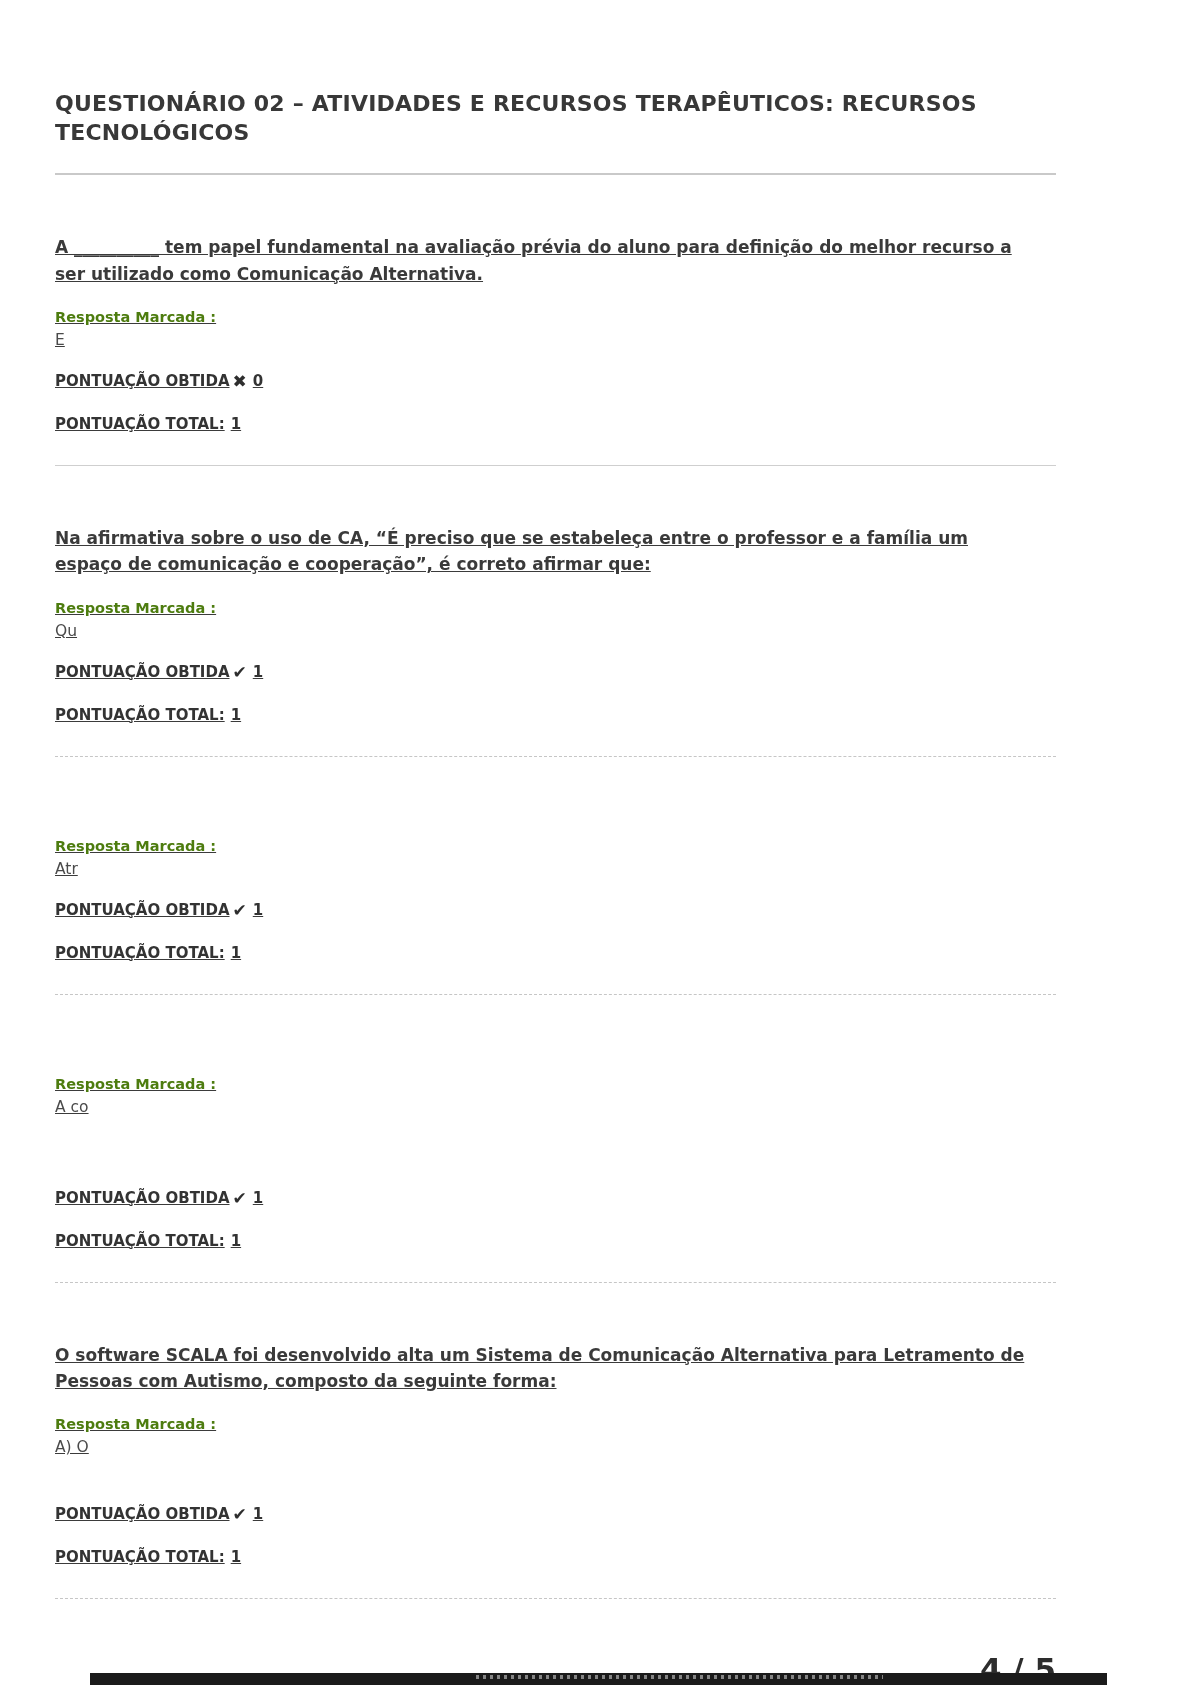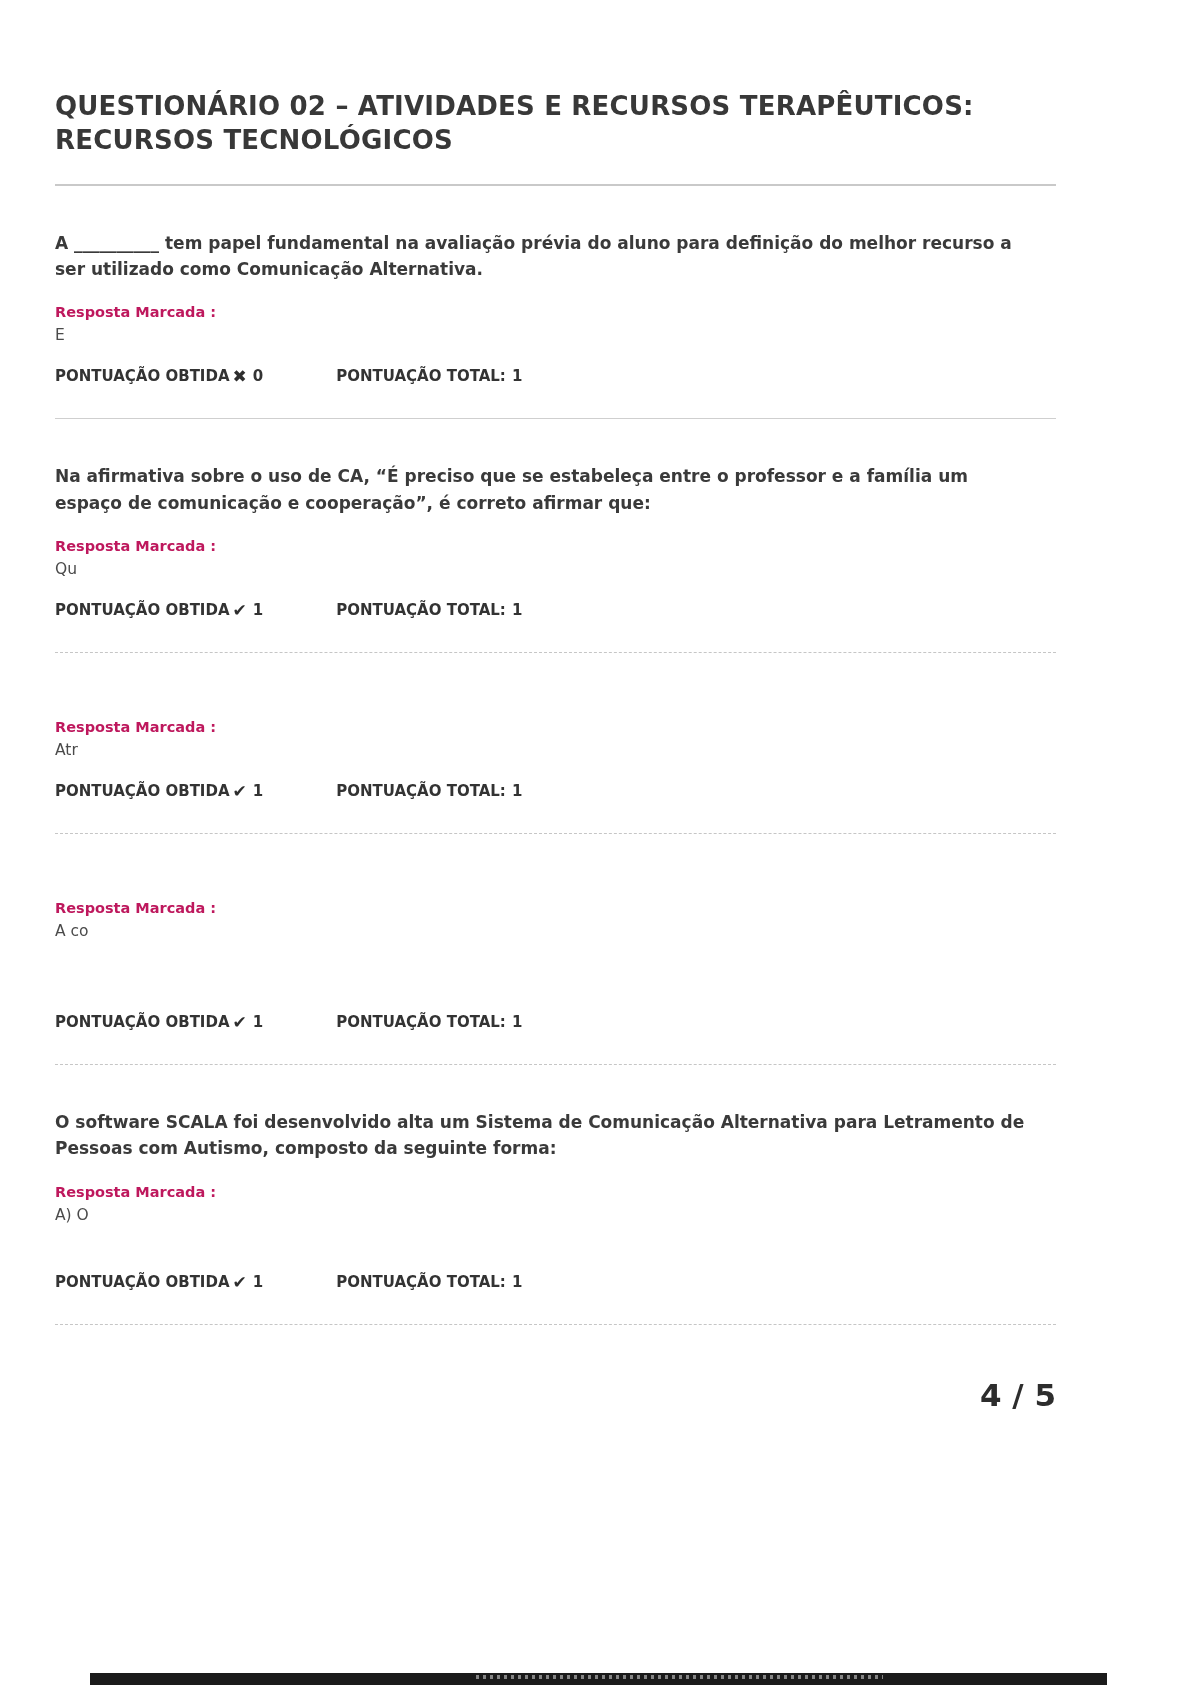--- a/index.html
+++ b/index.html
@@ -10,73 +10,75 @@
     background: #ffffff;
     font-family: "DejaVu Sans", "Liberation Sans", sans-serif;
     color: #3b3b3b;
     position: relative;
     overflow: hidden;
   }
   .page {
     padding: 90px 135px 0 55px;
   }
   .doc-title {
-    font-size: 26px;
+    font-size: 22px;
     font-weight: 700;
     letter-spacing: 0.2px;
     color: #383838;
     margin: 0;
     line-height: 1.3;
   }
   .title-rule {
     border: none;
     border-top: 2px solid #c9c9c9;
     margin: 26px 0 0 0;
   }
   .sep {
     border: none;
     border-top: 1px dashed #c6c6c6;
     margin: 0;
   }
   .sep.solid {
     border-top: 1px solid #cfcfcf;
   }
   section.question {
-    padding-top: 44px;
+    padding-top: 59px;
     padding-bottom: 32px;
+    text-decoration: underline;
   }
   .q-text {
     font-size: 17px;
     font-weight: 600;
     line-height: 1.55;
     margin: 0;
     color: #3a3a3a;
     max-width: 980px;
   }
   .answer-label {
     font-size: 14.5px;
     font-weight: 700;
     margin: 22px 0 0 0;
-    color: #be185d;
+    color: #4d7c0f;
   }
   .answer-value {
     font-size: 15.5px;
     font-weight: 400;
     margin: 6px 0 0 0;
     color: #4a4a4a;
   }
   .score-row {
     display: flex;
     justify-content: flex-start;
     align-items: baseline;
-    gap: 73px;
+    gap: 24px;
     margin-top: 22px;
     font-size: 15px;
     font-weight: 700;
     color: #333333;
+    flex-direction: column;
   }
   .score-row.gap-xl { margin-top: 72px; }
   .score-row.gap-lg { margin-top: 48px; }
   .score-item { white-space: nowrap; }
   .score-icon {
     display: inline-block;
     font-size: 17px;
     margin: 0 6px 0 3px;
     vertical-align: -1px;
     color: #2e2e2e;

